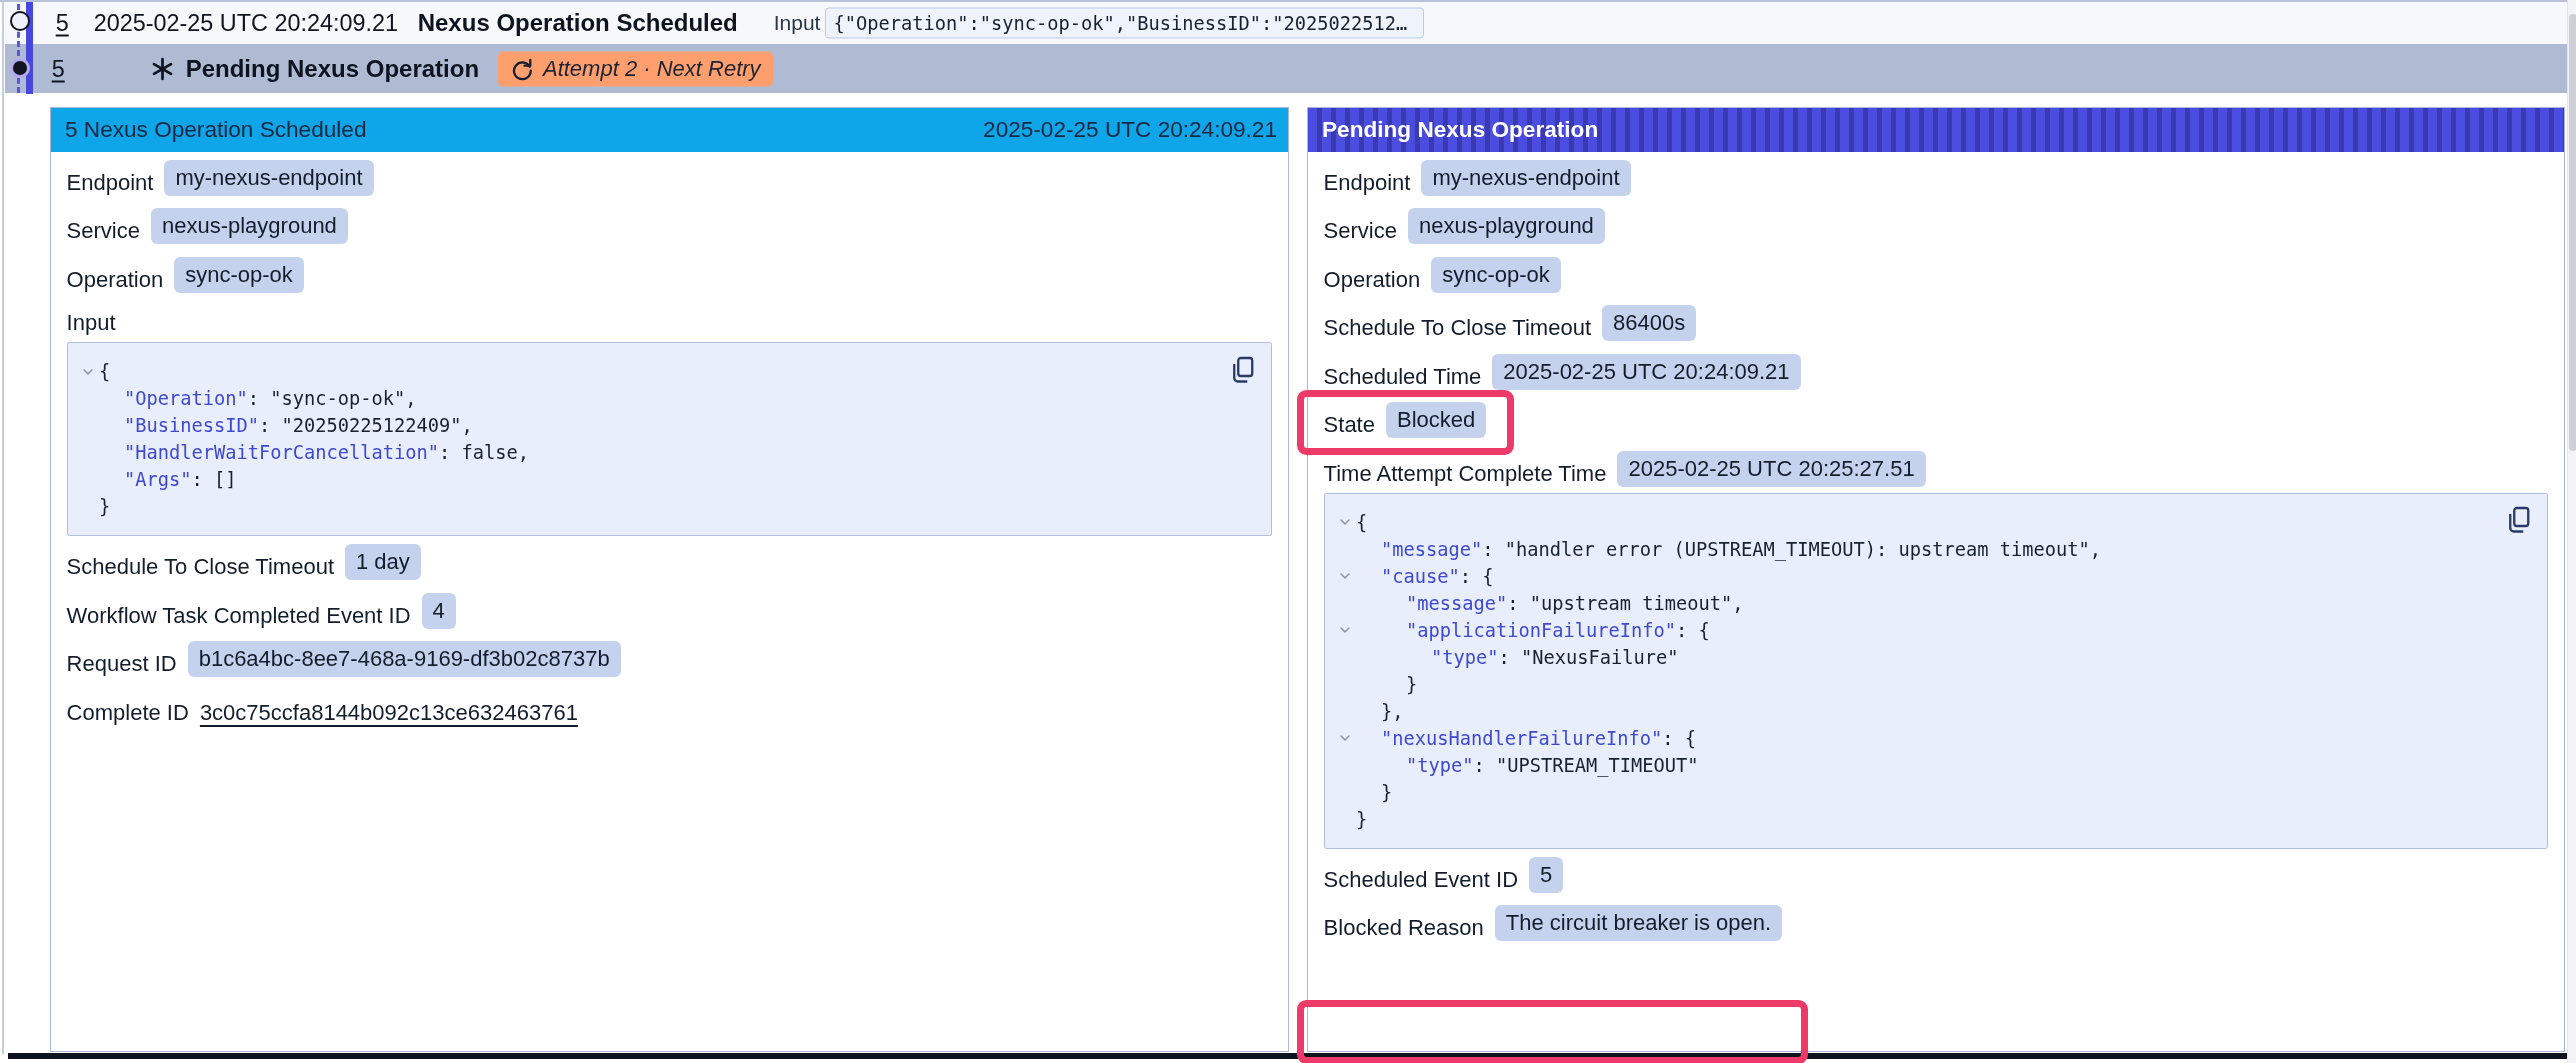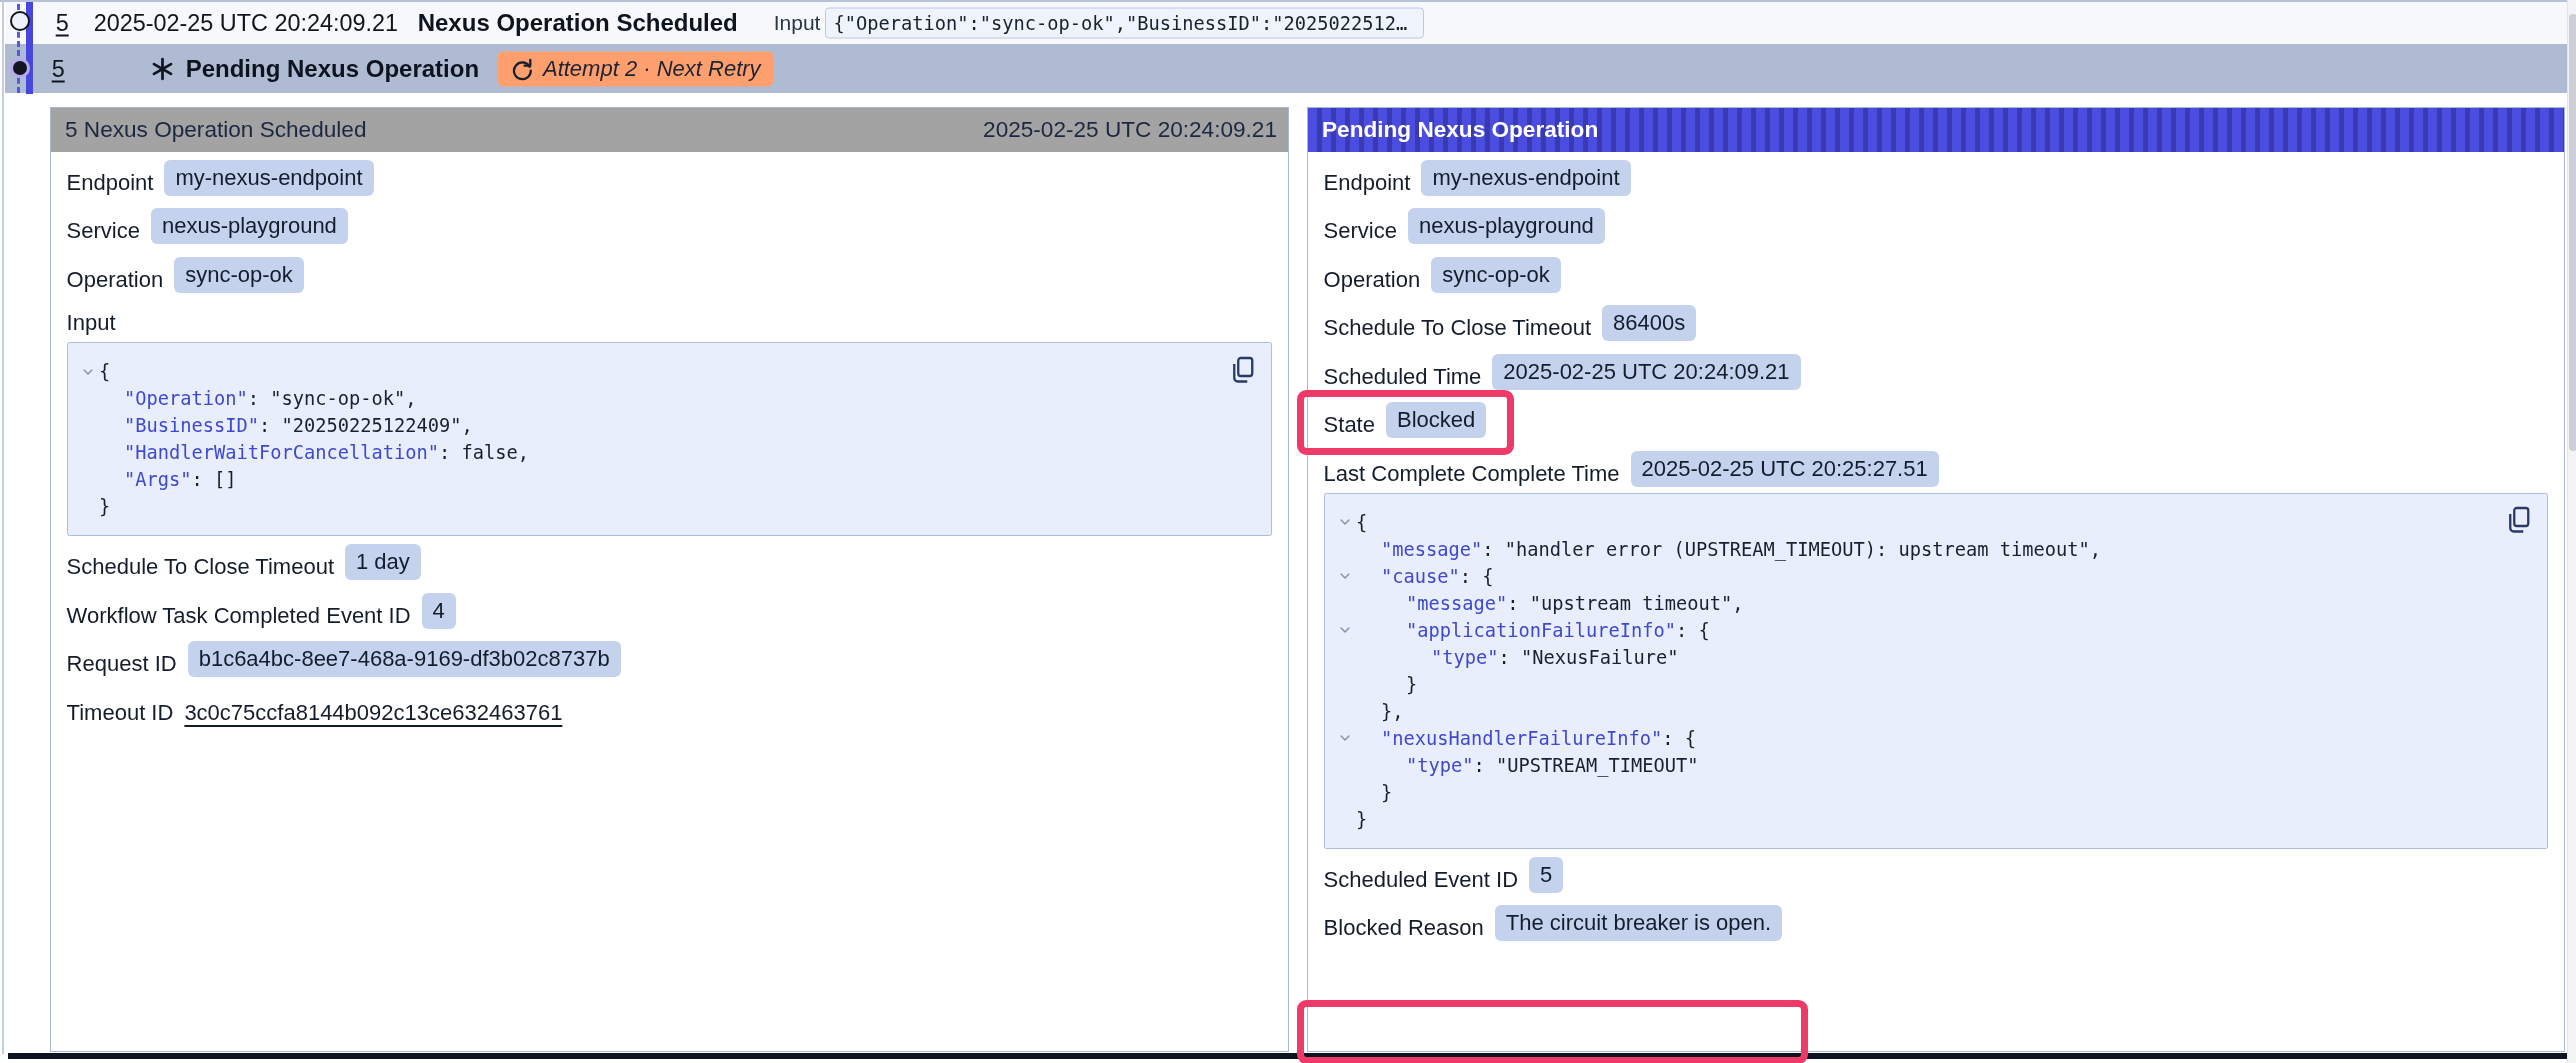--- a/index.html
+++ b/index.html
@@ -49,21 +49,21 @@
   .tl-filled { left:10px; top:58px; background:#10151f; border:3.1px solid #b7a9ee; }
 
   
   .card { position:absolute; top:107px; height:945px; background:#ffffff; border:1.6px solid #aab7d4; }
   .card-left  { left:50px;   width:1239px; }
   .card-right { left:1307px; width:1258px; }
   .card-header {
     height:44px; display:flex; align-items:center; justify-content:space-between;
     padding:0 11px 0 14px; font-size:22.6px; white-space:nowrap;
   }
-  .card-left  .card-header { background:#a3a3a3; color:#1c2840; font-weight:500; }
+  .card-left  .card-header { background:#0ea5e9; color:#1c2840; font-weight:500; }
   .card-right .card-header {
     background:repeating-linear-gradient(90deg, #4b4ce0 0 8.6px, #3a3ab0 8.6px 14px);
     color:#ffffff; font-weight:600;
   }
   .card-body { padding:0 15.6px; }
 
   .field { display:flex; align-items:flex-end; margin-top:12.5px; height:36px; white-space:nowrap; }
   .field:first-child { margin-top:7.8px; }
   .field .field-label { font-size:22px; color:#141d2c; margin-right:11px; }
   .value-badge {
@@ -179,21 +179,21 @@
         </div>
         <div class="field">
           <span class="field-label">Workflow Task Completed Event ID</span>
           <span class="value-badge">4</span>
         </div>
         <div class="field">
           <span class="field-label">Request ID</span>
           <span class="value-badge">b1c6a4bc-8ee7-468a-9169-df3b02c8737b</span>
         </div>
         <div class="field">
-          <span class="field-label">Timeout ID</span>
+          <span class="field-label">Complete ID</span>
           <a class="value-link">3c0c75ccfa8144b092c13ce632463761</a>
         </div>
       </div>
   </div>
 </div>
 
 <div class="card card-right">
   <div class="card-header">
     <span>Pending Nexus Operation</span>
   </div>
@@ -217,21 +217,21 @@
         </div>
         <div class="field">
           <span class="field-label">Scheduled Time</span>
           <span class="value-badge">2025-02-25 UTC 20:24:09.21</span>
         </div>
         <div class="field">
           <span class="field-label">State</span>
           <span class="value-badge">Blocked</span>
         </div>
         <div class="field">
-          <span class="field-label">Last Complete Complete Time</span>
+          <span class="field-label">Time Attempt Complete Time</span>
           <span class="value-badge">2025-02-25 UTC 20:25:27.51</span>
         </div>
       </div>
     <div class="json-box mono">
       <div>
           <div class="json-line"><span class="json-gutter"><svg width="14" height="14" viewBox="0 0 18 18" fill="none" stroke="#8b93a7" stroke-width="2" stroke-linecap="round" stroke-linejoin="round">
                 <polyline points="4,6.5 9,11.5 14,6.5"></polyline>
               </svg></span><span style="padding-left: 0px;"><span>{</span></span></div>
           <div class="json-line"><span class="json-gutter"></span><span style="padding-left: 25px;"><span class="json-key">"message"</span><span>: "handler error (UPSTREAM_TIMEOUT): upstream timeout",</span></span></div>
           <div class="json-line"><span class="json-gutter"><svg width="14" height="14" viewBox="0 0 18 18" fill="none" stroke="#8b93a7" stroke-width="2" stroke-linecap="round" stroke-linejoin="round">

